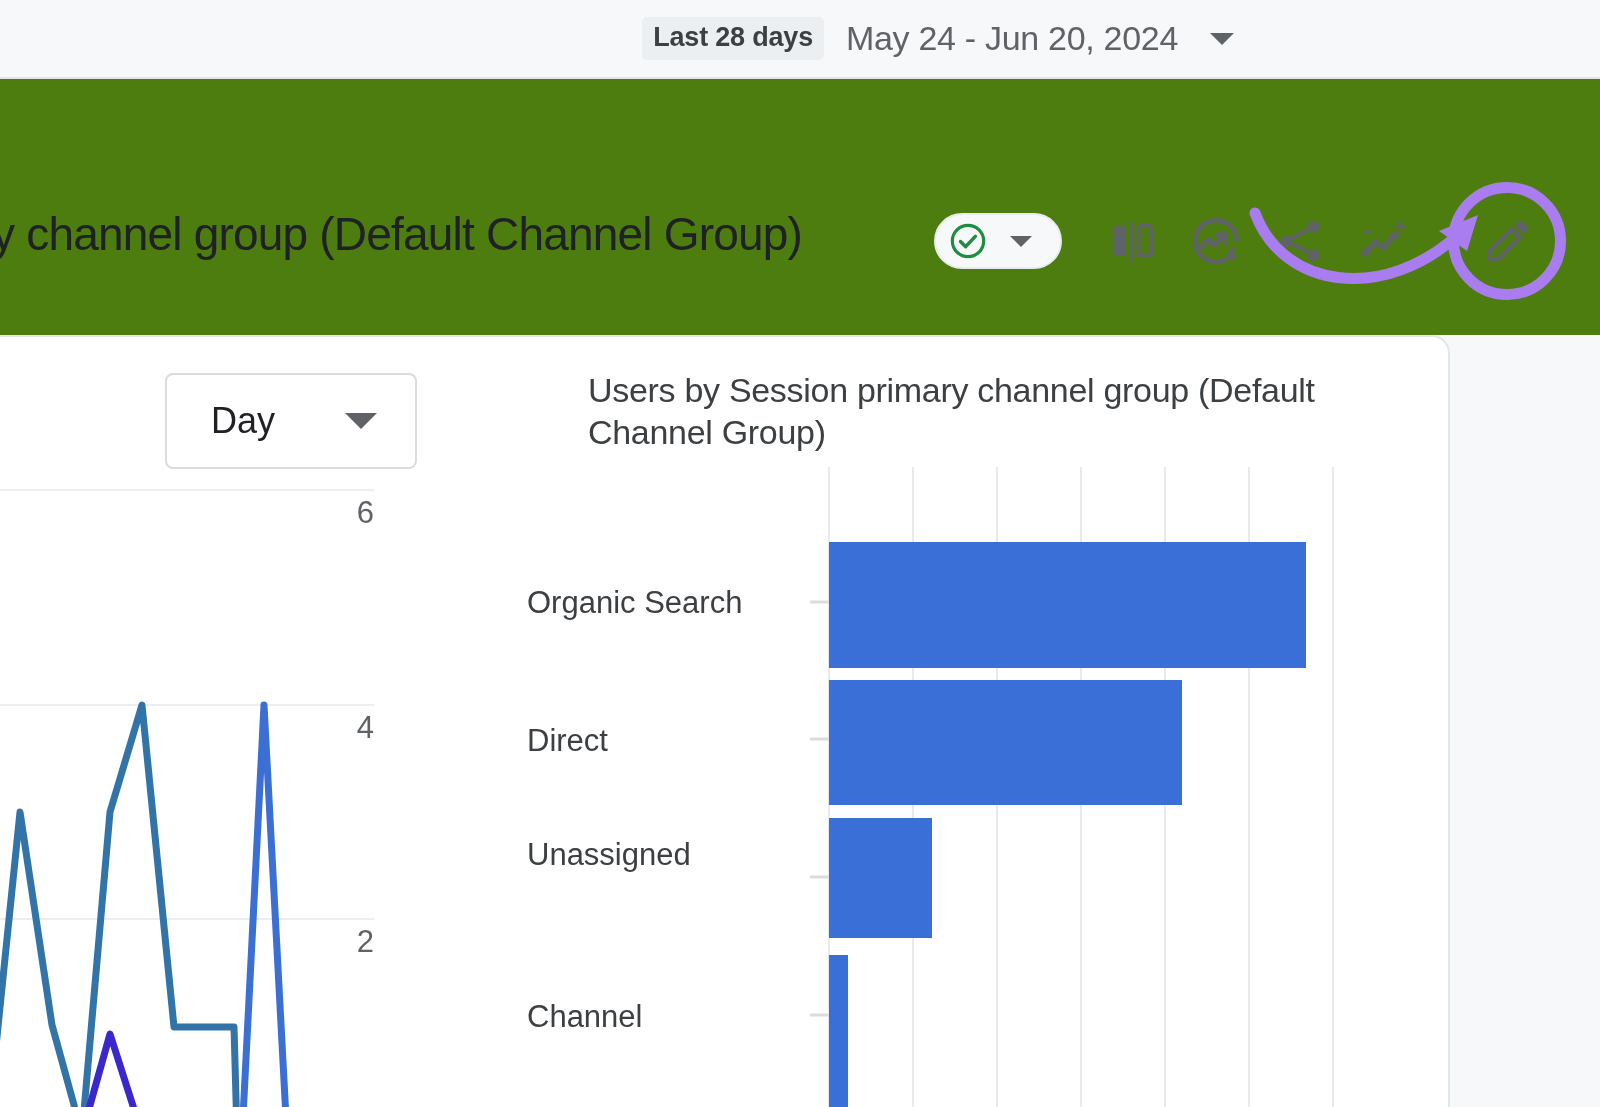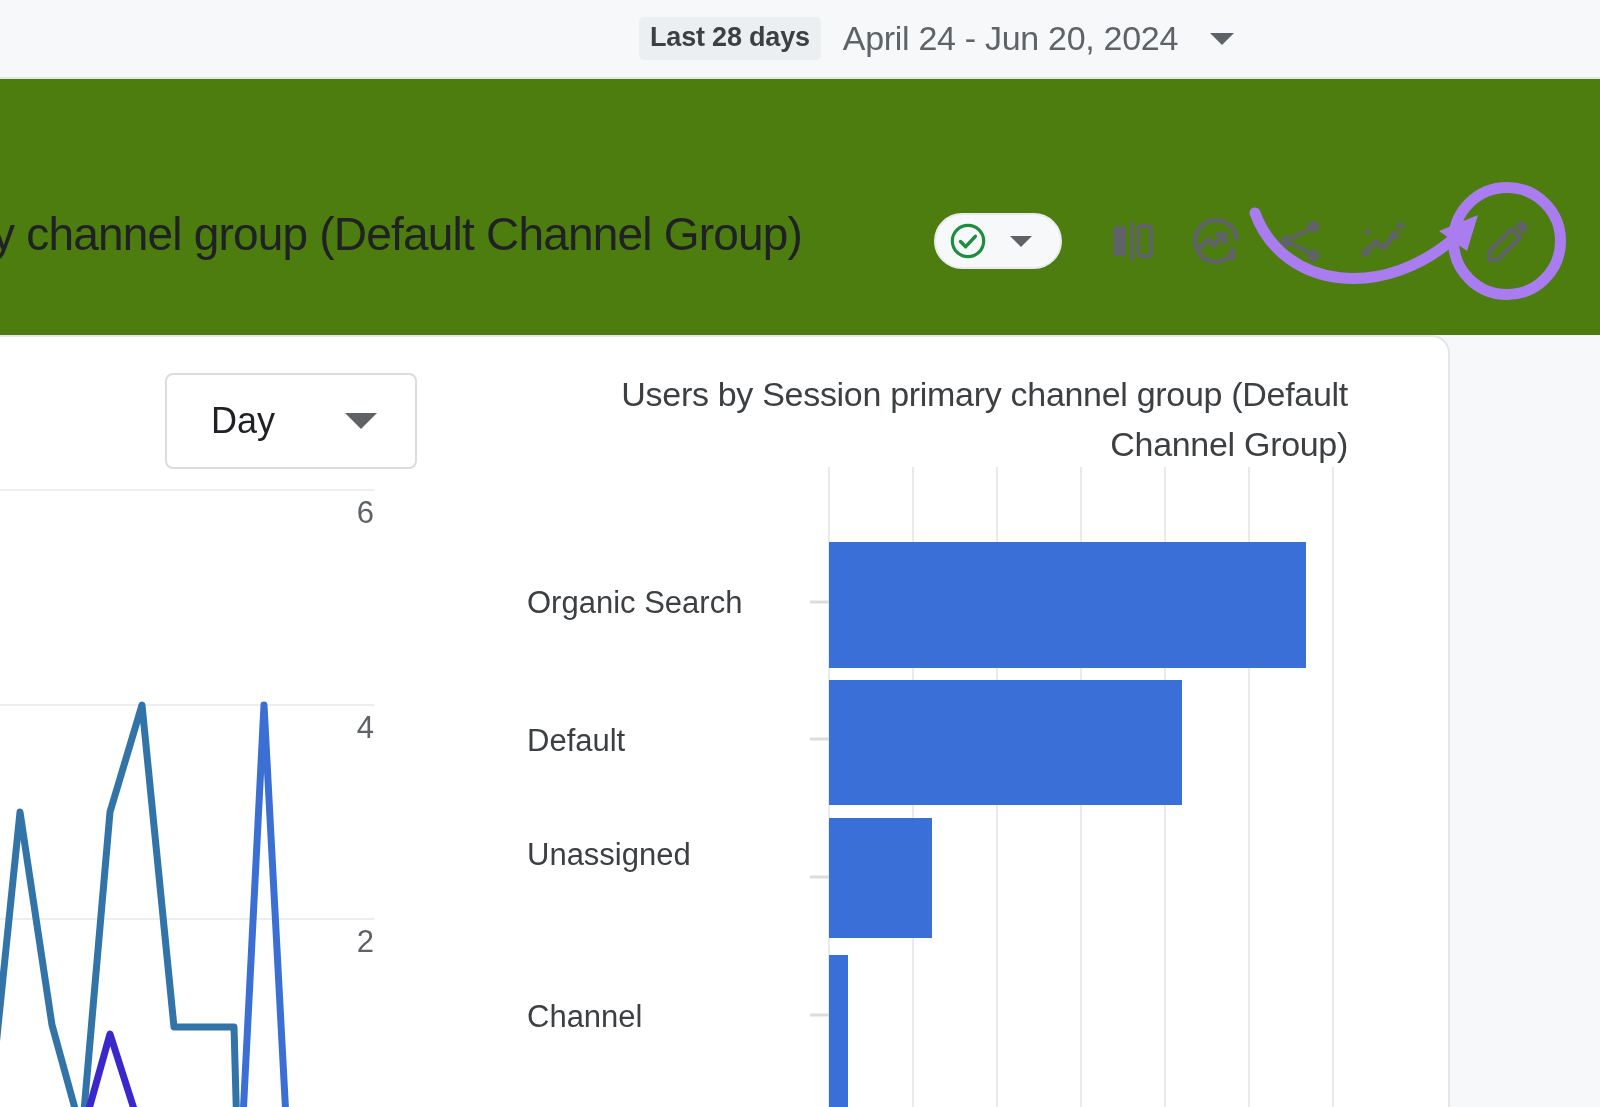--- a/index.html
+++ b/index.html
@@ -182,24 +182,23 @@
   .right-panel {
     position: absolute;
     left: 640px; top: 0;
     width: 870px; height: 772px;
   }
   .bar-title {
     position: absolute;
     left: 6px; top: 32px;
     width: 760px;
     font-size: 34px;
-    line-height: 50px;
+    line-height: 42px;
     color: #3c4043;
     letter-spacing: -0.3px;
-    text-align: right;
   }
   .bar-plot {
     position: absolute;
     left: 0; top: 130px;
     width: 870px; height: 645px;
   }
   .cat-label {
     position: absolute;
     font-size: 31px;
     font-weight: normal;
@@ -207,21 +206,21 @@
     text-align: left;
     white-space: nowrap;
   }
 </style>
 </head>
 <body>
 
 <div class="date-header">
   <div class="date-row">
     <span class="date-chip">Last 28 days</span>
-    <span class="date-range">April 24 - Jun 20, 2024</span>
+    <span class="date-range">May 24 - Jun 20, 2024</span>
     <span class="date-caret"></span>
   </div>
 </div>
 <div class="header-divider"></div>
 
 <div class="title-bar">
 
   <div class="page-title">y channel group (Default Channel Group)</div>
 
   <div class="status-pill">
@@ -333,19 +332,19 @@
         <line x1="228" y1="410" x2="247" y2="410" stroke="#dadce0" stroke-width="3"></line>
         <line x1="228" y1="548" x2="247" y2="548" stroke="#dadce0" stroke-width="3"></line>
 
         <rect x="247" y="75" width="477" height="126" fill="#3a6fd8"></rect>
         <rect x="247" y="213" width="353" height="125" fill="#3a6fd8"></rect>
         <rect x="247" y="351" width="103" height="120" fill="#3a6fd8"></rect>
         <rect x="247" y="488" width="19" height="157" fill="#3a6fd8"></rect>
       </svg>
 
       <div class="cat-label" style="left:-55px; top:118px;">Organic Search</div>
-      <div class="cat-label" style="left:-55px; top:256px;">Default</div>
+      <div class="cat-label" style="left:-55px; top:256px;">Direct</div>
       <div class="cat-label" style="left:-55px; top:370px;">Unassigned</div>
       <div class="cat-label" style="left:-55px; top:532px;">Channel</div>
     </div>
   </div>
 
 </div>
 
 </body></html>

